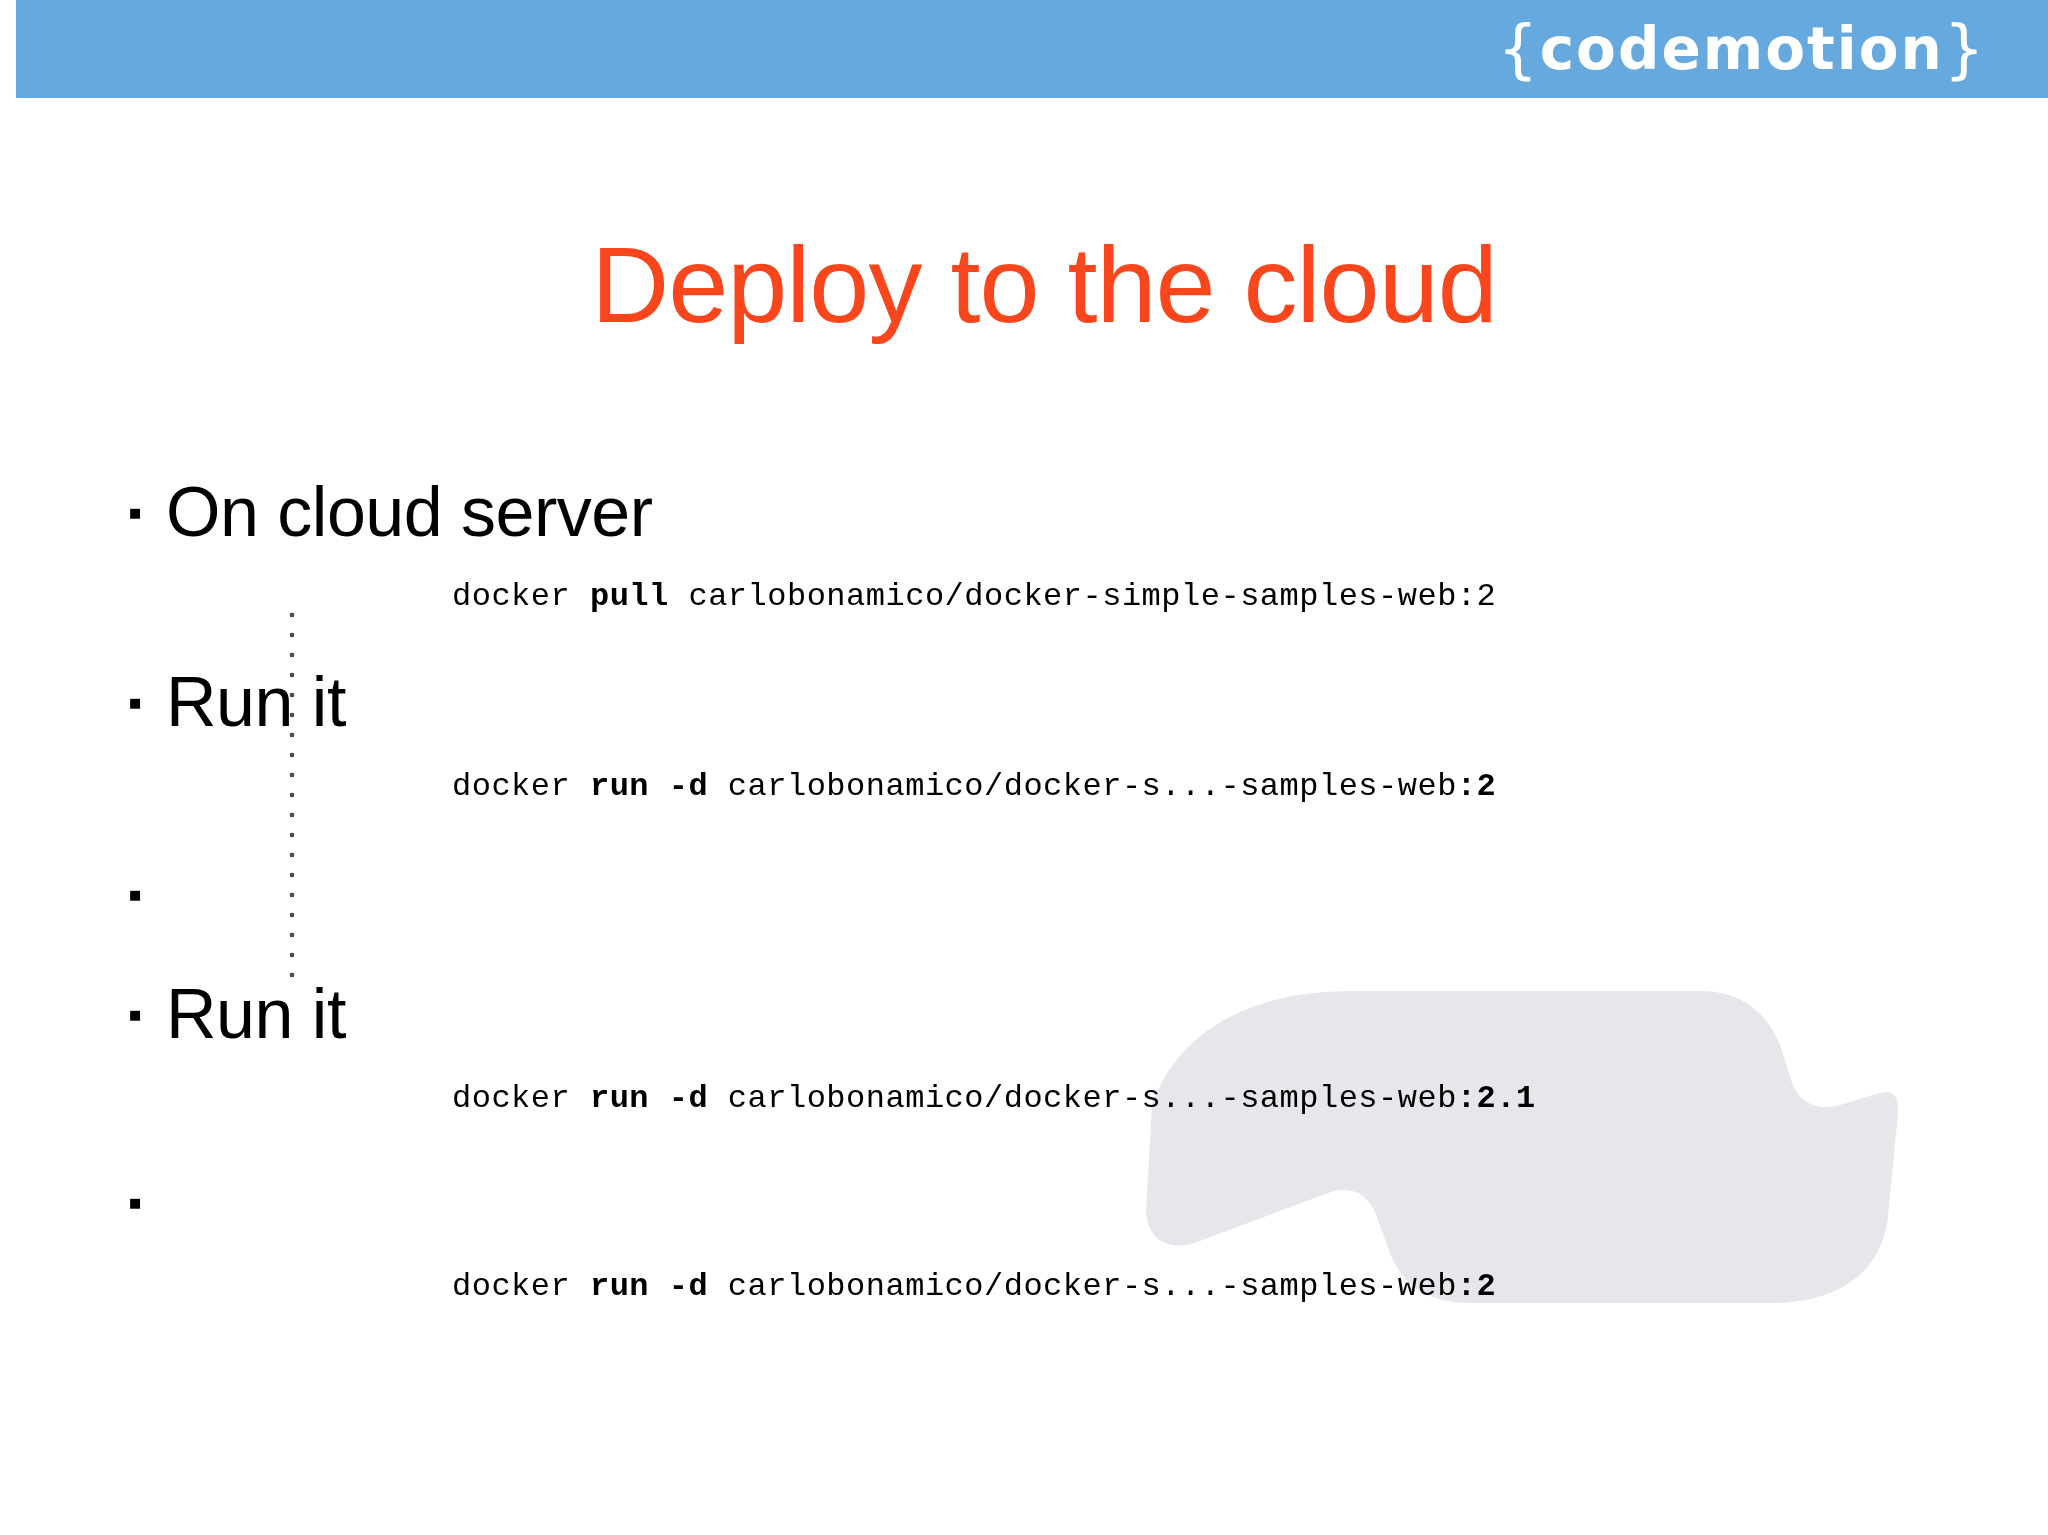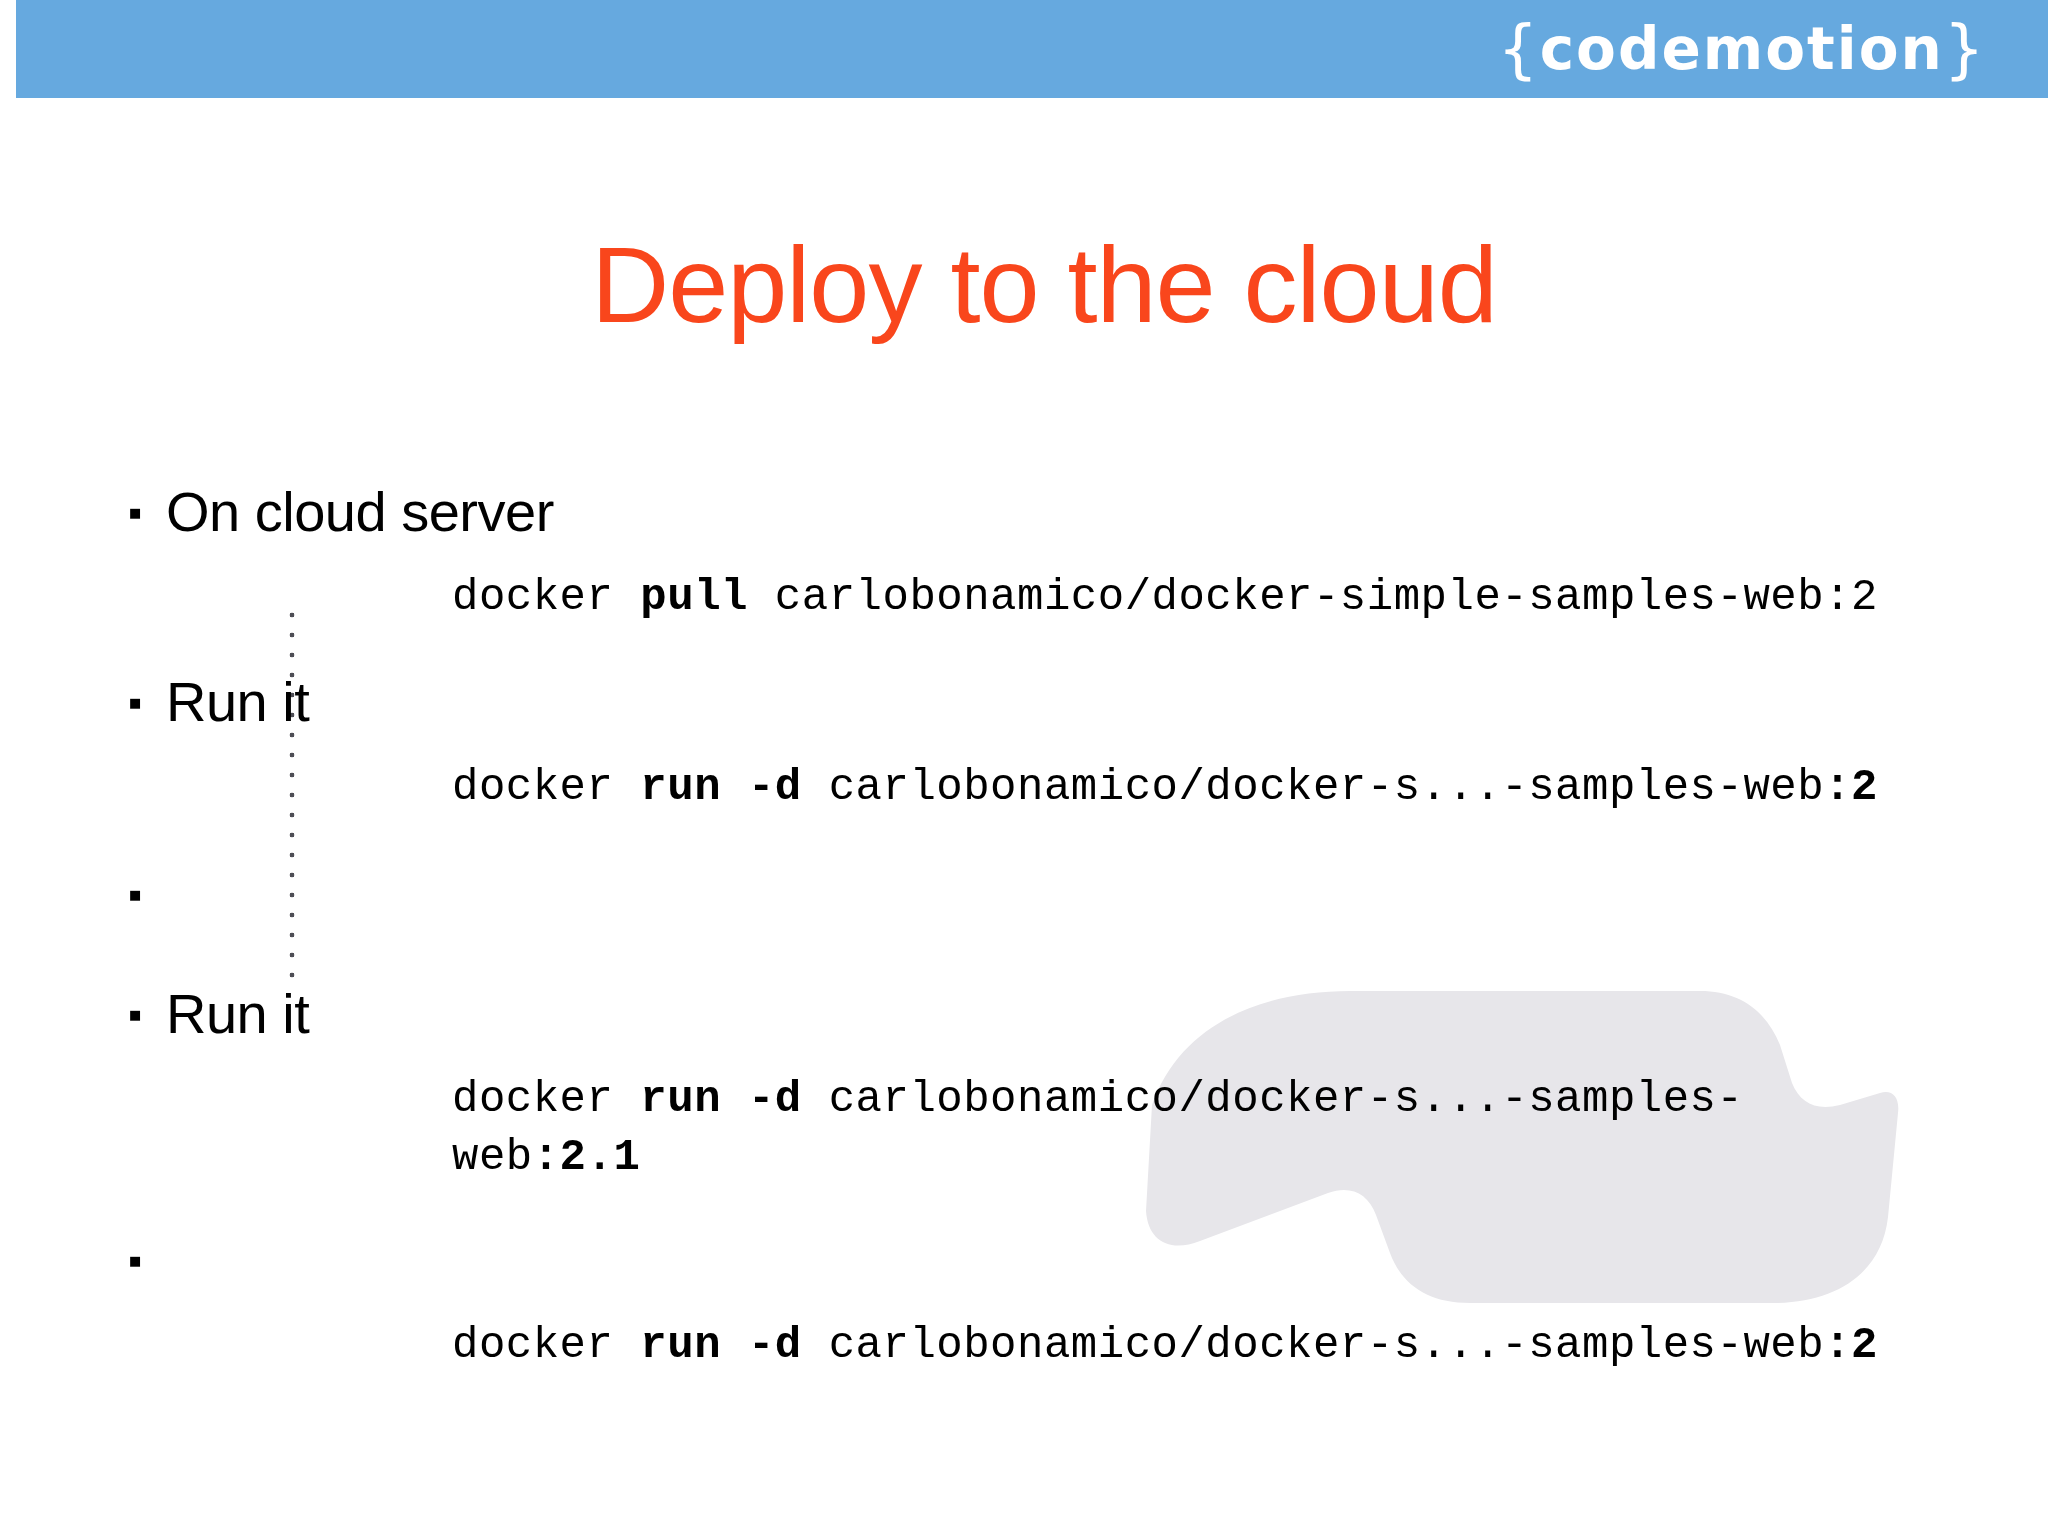--- a/index.html
+++ b/index.html
@@ -105,33 +105,33 @@
     width: 38px;
     flex: 0 0 38px;
     color: #000000;
     font-size: 40px;
     line-height: 84px;
     text-align: left;
   }
   .bullet-text {
     color: #000000;
     font-family: "Liberation Sans", sans-serif;
-    font-size: 56px;
+    font-size: 70px;
     font-weight: 400;
     line-height: 84px;
     letter-spacing: -0.5px;
     white-space: nowrap;
   }
   .code-line {
     padding-left: 452px;
     padding-right: 80px;
     margin-top: 14px;
     color: #000000;
     font-family: "Liberation Mono", "DejaVu Sans Mono", monospace;
-    font-size: 44px;
+    font-size: 32px;
     line-height: 58px;
     letter-spacing: 0.5px;
     word-break: break-word;
   }
   .code-line b {
     font-weight: 700;
   }
   .code-line.wrapped {
     max-width: 1310px;
   }

